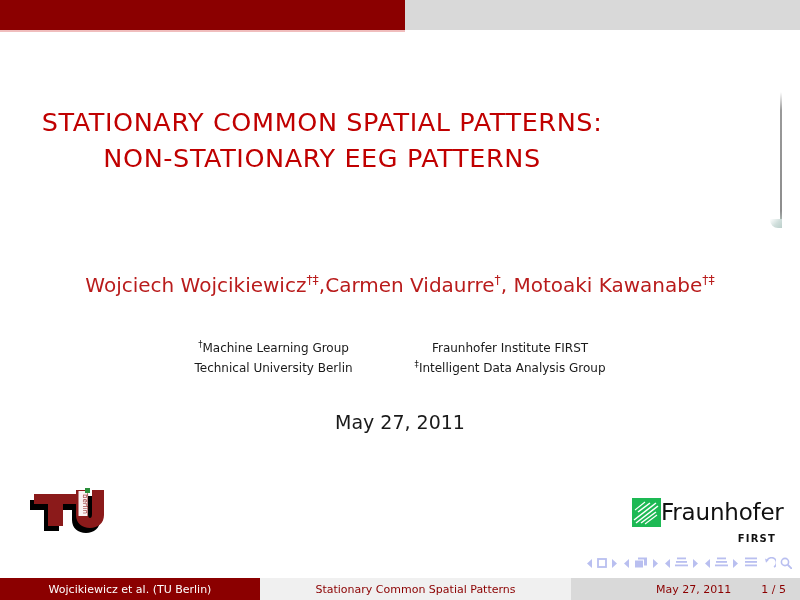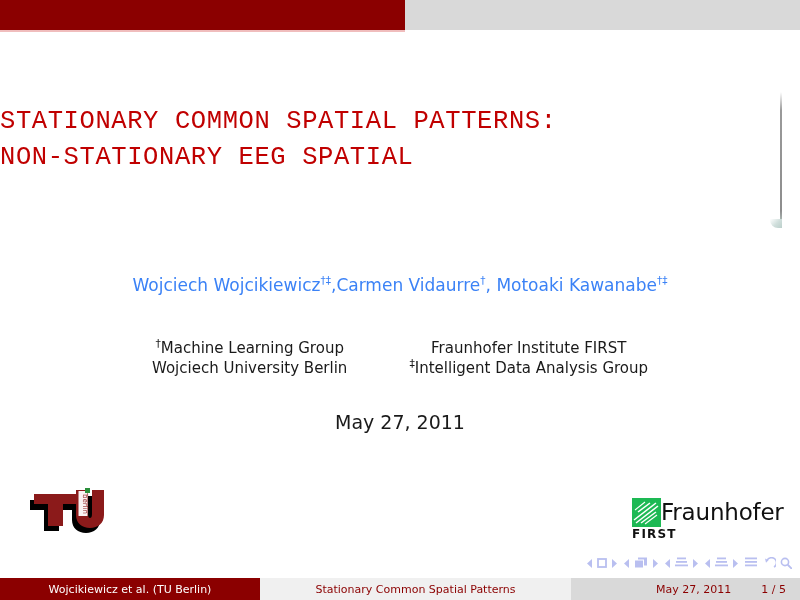--- a/index.html
+++ b/index.html
@@ -62,57 +62,57 @@
     background: linear-gradient(135deg, rgba(255,255,255,0) 0%, #cfdedb 55%, #bcd0cb 100%);
     border-bottom-left-radius: 8px;
   }
 
   
   .title {
     position: absolute;
     top: 104px;
     left: 0;
     width: 644px;
+    text-align: center;
     color: #c00000;
     font-size: 25.5px;
     line-height: 36px;
     letter-spacing: 0.6px;
     font-weight: normal;
-    font-family: Liberation Mono, monospace;
   }
   .title .tline { display: block; white-space: nowrap; }
 
   
   .authors {
     position: absolute;
     top: 272px;
     left: 0;
     width: 800px;
     text-align: center;
-    color: #3b82f6;
-    font-size: 17px;
+    color: #b91c1c;
+    font-size: 20px;
     line-height: 26px;
   }
   .authors sup {
     font-size: 0.62em;
     vertical-align: super;
     line-height: 0;
   }
 
   
   .affils {
     position: absolute;
     top: 338px;
     left: 0;
     width: 800px;
     display: flex;
     justify-content: center;
     gap: 62px;
     color: #1a1a1a;
-    font-size: 15px;
+    font-size: 12px;
     line-height: 20px;
   }
   .affil {
     text-align: center;
   }
   .affil .a-line { display: block; white-space: nowrap; }
   .affil sup {
     font-size: 0.72em;
     vertical-align: super;
     line-height: 0;
@@ -155,25 +155,26 @@
     height: 29px;
     flex: none;
   }
   .fh-word {
     font-size: 23px;
     color: #111111;
     letter-spacing: -0.2px;
     line-height: 1;
   }
   .fh-sub {
-    text-align: left;
-    font-size: 12px;
+    text-align: right;
+    font-size: 10px;
     font-weight: bold;
     color: #111111;
     letter-spacing: 1.2px;
+    margin-top: 6px;
     padding-right: 2px;
   }
 
   
   .navsyms {
     position: absolute;
     right: 8px;
     top: 553px;
     height: 20px;
     display: flex;
@@ -233,29 +234,29 @@
   <div class="topbar">
     <div class="topbar-red"></div>
   </div>
   <div class="topbar-underline"></div>
 
   <div class="title-rule"></div>
   <div class="title-rule-foot"></div>
 
   <div class="title">
     <span class="tline">STATIONARY COMMON SPATIAL PATTERNS:</span>
-    <span class="tline">NON-STATIONARY EEG SPATIAL</span>
+    <span class="tline">NON-STATIONARY EEG PATTERNS</span>
   </div>
 
   <div class="authors"><span>Wojciech Wojcikiewicz</span><sup>†‡</sup><span>,</span><span>Carmen Vidaurre</span><sup>†</sup><span>, </span><span>Motoaki Kawanabe</span><sup>†‡</sup></div>
 
   <div class="affils">
     <div class="affil">
       <span class="a-line"><sup>†</sup><span>Machine Learning Group</span></span>
-      <span class="a-line">Wojciech University Berlin</span>
+      <span class="a-line">Technical University Berlin</span>
     </div>
     <div class="affil">
       <span class="a-line">Fraunhofer Institute FIRST</span>
       <span class="a-line"><sup>‡</sup><span>Intelligent Data Analysis Group</span></span>
     </div>
   </div>
 
   <div class="date">May 27, 2011</div>
 
   <div class="tu-logo">

